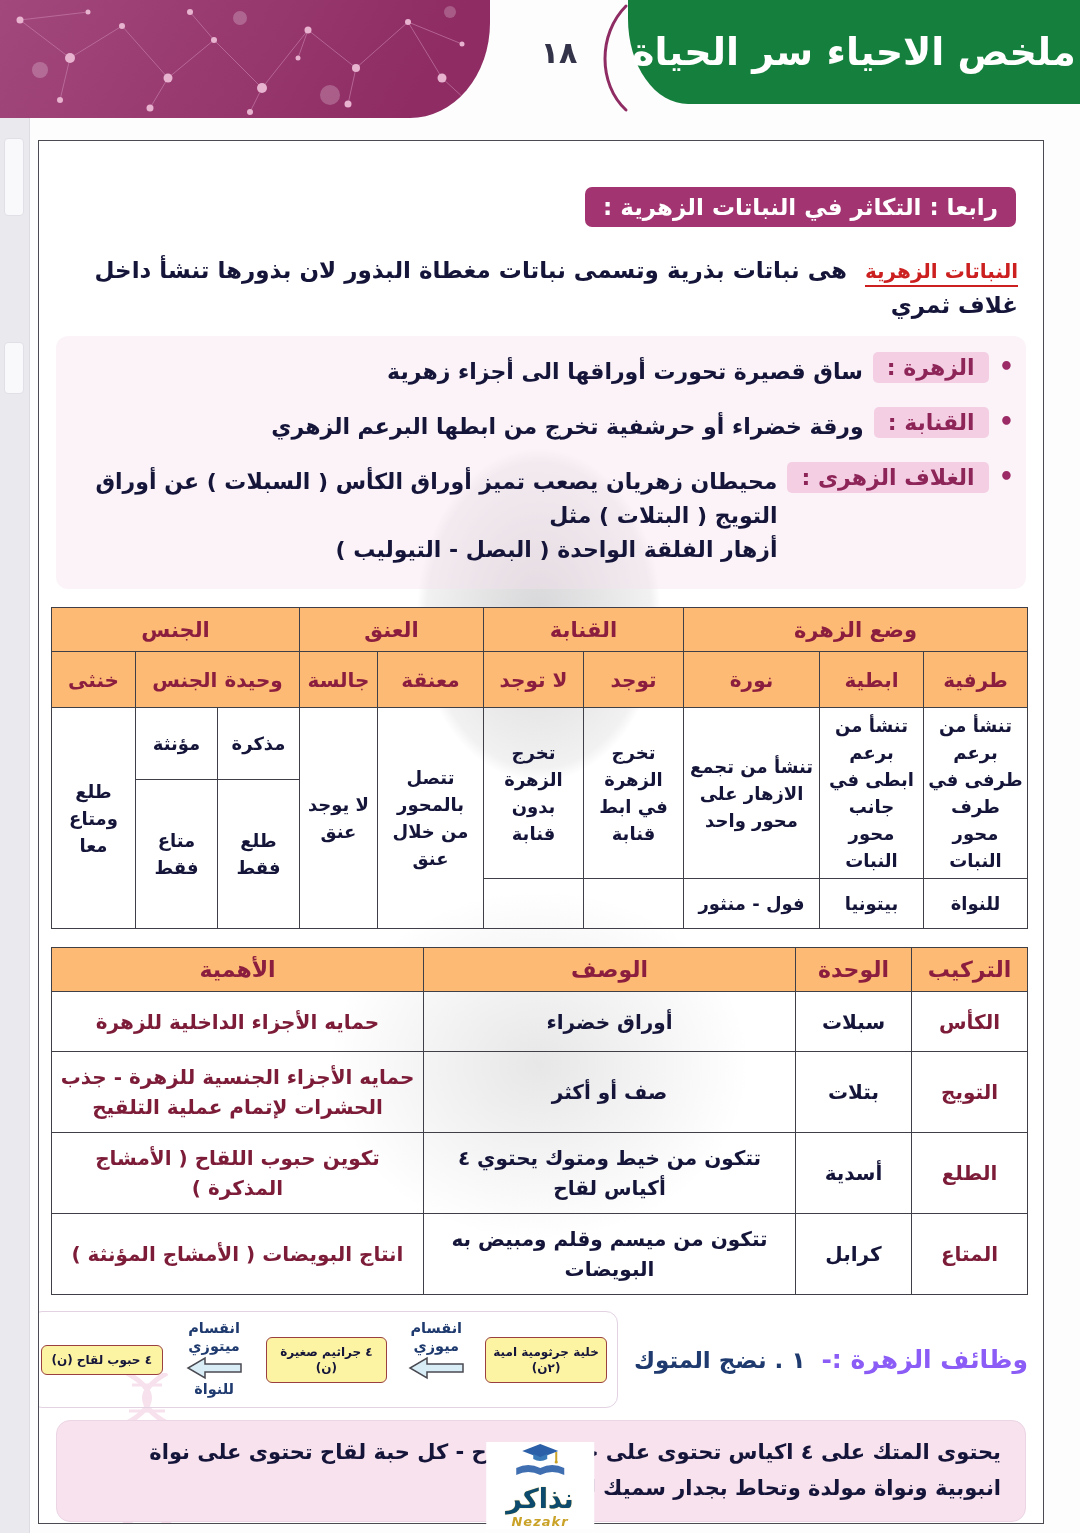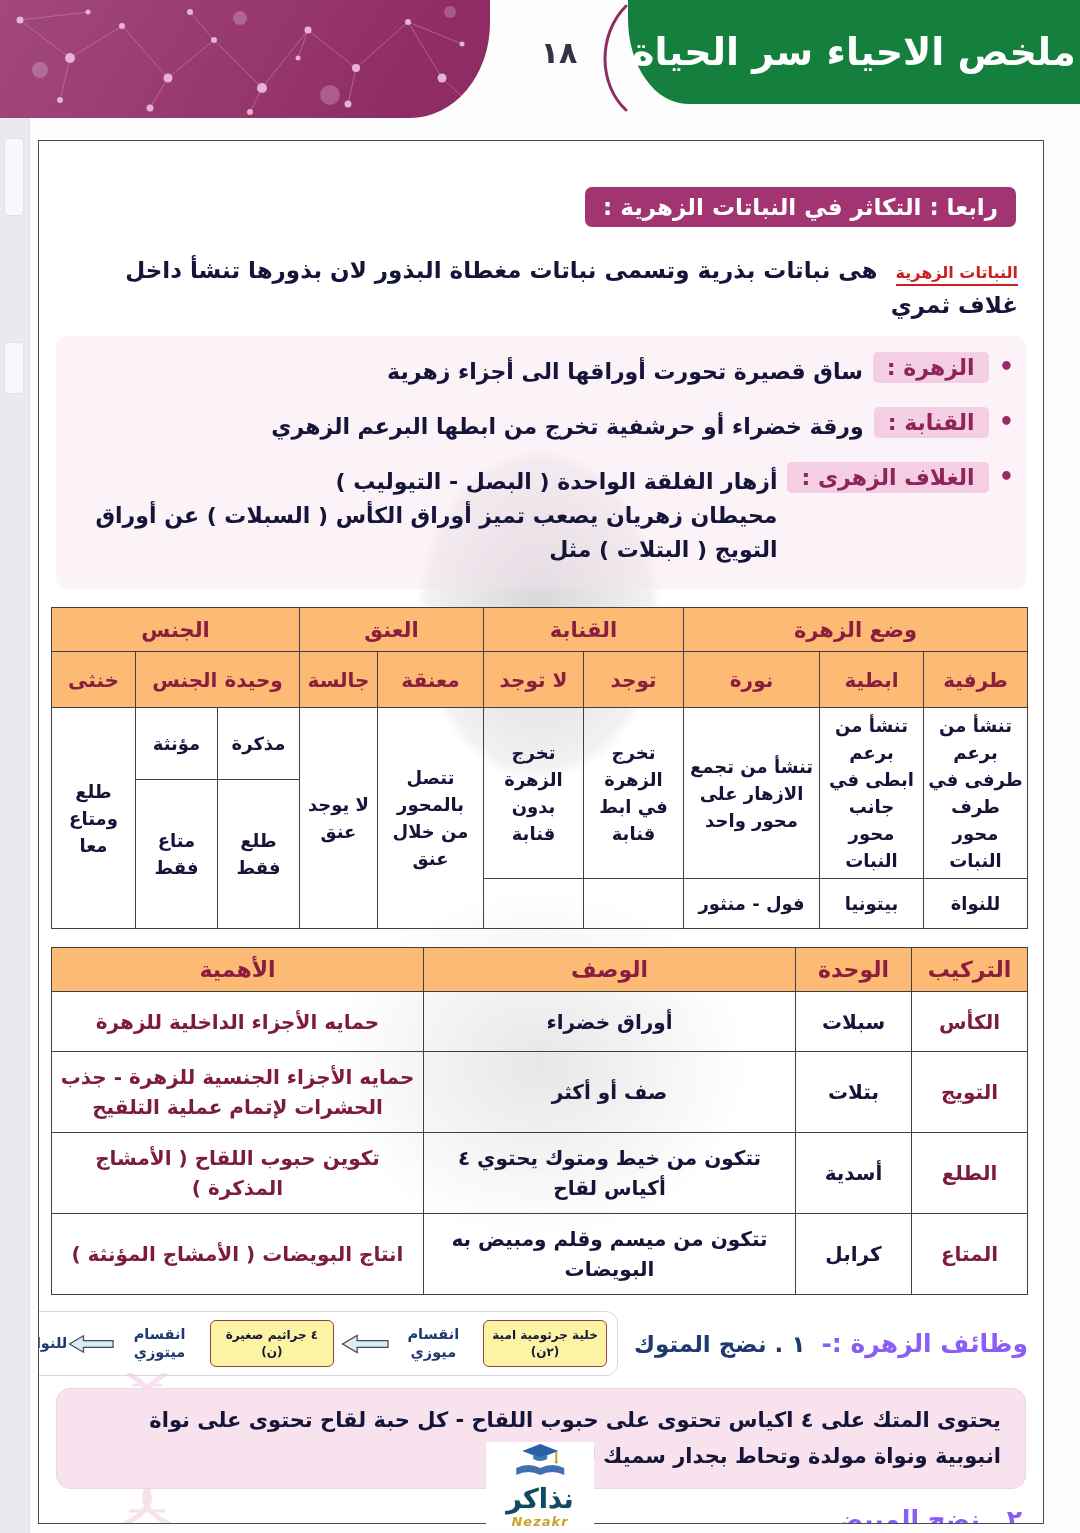--- a/index.html
+++ b/index.html
@@ -39,21 +39,21 @@
       radial-gradient(ellipse 300px 250px at 50% 76%, rgba(124,121,127,0.18), transparent 70%); }
   .dna { position:absolute; z-index:0; left:48px; top:1232px; opacity:0.55; pointer-events:none; }
 
   
   .badge-row { text-align:right; margin:30px 12px 0; }
   .section-badge { display:inline-block; background:#a23571; color:#ffffff;
     font-size:23px; font-weight:800; padding:7px 18px; border-radius:7px; }
 
   
   .intro { margin:26px 10px 0; text-align:right; font-size:23px; font-weight:800; color:#15153a; line-height:1.5; }
-  .intro .term { color:#cc1f1f; font-size:16px; border-bottom:2.5px solid #cc1f1f; padding-bottom:2px; margin-left:10px; }
+  .intro .term { color:#cc1f1f; font-size:20px; border-bottom:2.5px solid #cc1f1f; padding-bottom:2px; margin-left:10px; }
 
   
   .defs-wrap { background:rgba(246,224,238,0.40); border-radius:12px; padding:16px 12px 4px; margin:14px 2px 0; }
   .def-row { display:flex; align-items:flex-start; gap:10px; margin-bottom:18px;
     font-size:22px; font-weight:800; color:#15153a; }
   .def-bullet { color:#9c2a66; font-size:24px; line-height:1.3; }
   .def-label { background:#f4cfe4; color:#8e2558; border-radius:5px; padding:3px 14px; white-space:nowrap; }
   .def-text { padding-top:3px; line-height:1.55; }
   .def-text span { display:block; }
 
@@ -77,21 +77,21 @@
 
   
   .func-row { display:flex; align-items:center; gap:16px; margin:16px 0 0; }
   .func-heading { color:#8b5cf6; font-size:25px; font-weight:800; white-space:nowrap; }
   .func-item { color:#1e3a6e; font-size:23px; font-weight:800; white-space:nowrap; }
   .flow { display:flex; align-items:center; gap:6px; }
   .flow1 { border:1px solid #e2d2e2; border-radius:12px; padding:8px 10px; flex:1; justify-content:space-between; }
   .fbox { background:#fcf3a3; border:1.6px solid #9a4040; border-radius:6px;
     color:#15153a; font-weight:800; text-align:center; padding:6px 6px; line-height:1.35; }
   .flow1 .fbox { font-size:12px; width:142px; }
-  .farrow { display:flex; flex-direction:row; align-items:center; justify-content:center; }
+  .farrow { display:flex; flex-direction:column; align-items:center; justify-content:center; }
   .alabel { color:#1e3a6e; font-size:14.5px; font-weight:800; text-align:center; line-height:1.2; min-height:18px; }
   .note-box { margin:12px 2px 0; background:#f7e2ee; border:1px solid #ecd5e5; border-radius:14px;
     padding:14px 24px; color:#15153a; font-size:21px; font-weight:800; text-align:right; line-height:1.7; }
   .item2-row { margin:16px 6px 0; text-align:right; }
 
   
   .logo { position:absolute; left:50%; top:1442px; transform:translateX(-50%);
     text-align:center; z-index:5; background:#ffffff; padding:0 20px; }
   .logo-ar { color:#0c4a6e; font-size:27px; font-weight:800; text-shadow:0 0 1px #c9a227; line-height:1.1; }
   .logo-en { color:#c9a227; font-size:13px; font-weight:700; font-style:italic; letter-spacing:1px; }
@@ -203,22 +203,22 @@
       </div>
       <div class="def-row">
         <span class="def-bullet">•</span>
         <span class="def-label">القنابة :</span>
         <span class="def-text">ورقة خضراء أو حرشفية تخرج من ابطها البرعم الزهري</span>
       </div>
       <div class="def-row">
         <span class="def-bullet">•</span>
         <span class="def-label">الغلاف الزهرى :</span>
         <span class="def-text">
+          <span>محيطان زهريان يصعب تميز أوراق الكأس ( السبلات ) عن أوراق التويج ( البتلات ) مثل</span>
           <span>أزهار الفلقة الواحدة ( البصل - التيوليب )</span>
-          <span>محيطان زهريان يصعب تميز أوراق الكأس ( السبلات ) عن أوراق التويج ( البتلات ) مثل</span>
         </span>
       </div>
     </div>
 
     <table class="t1 layer">
       <colgroup>
         <col style="width:104px">
           <col style="width:104px">
           <col style="width:136px">
         <col style="width:100px">

